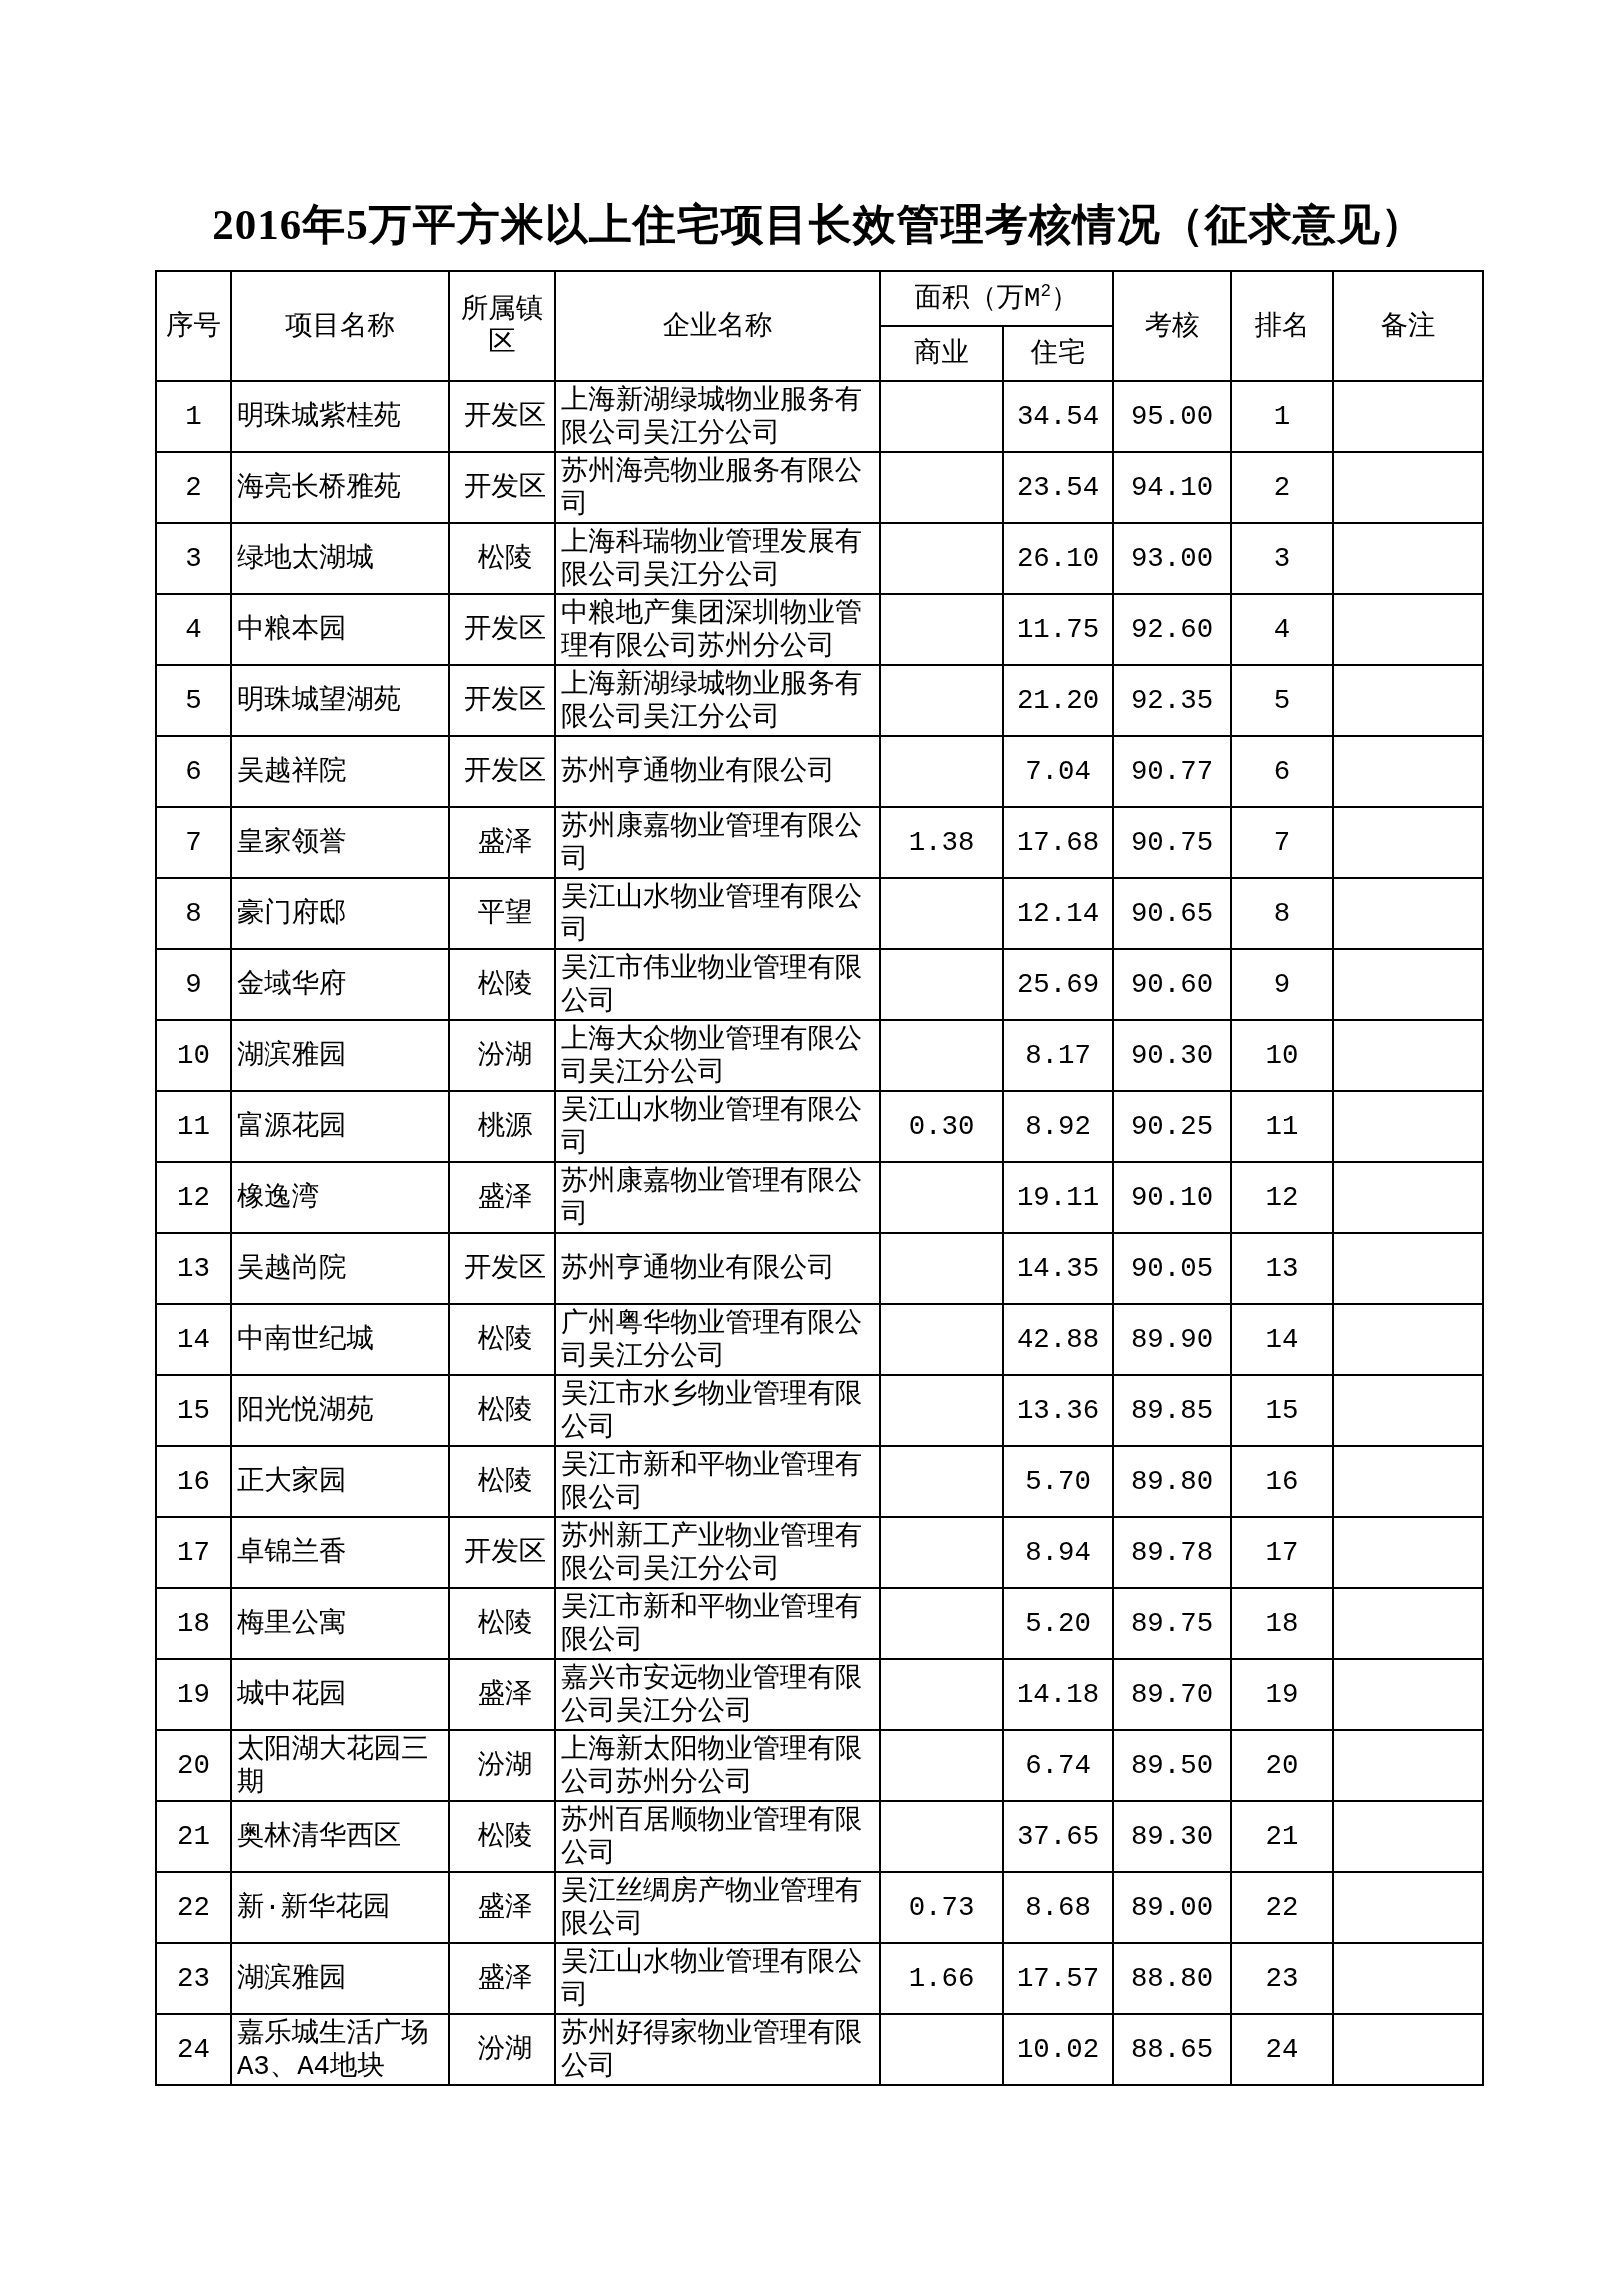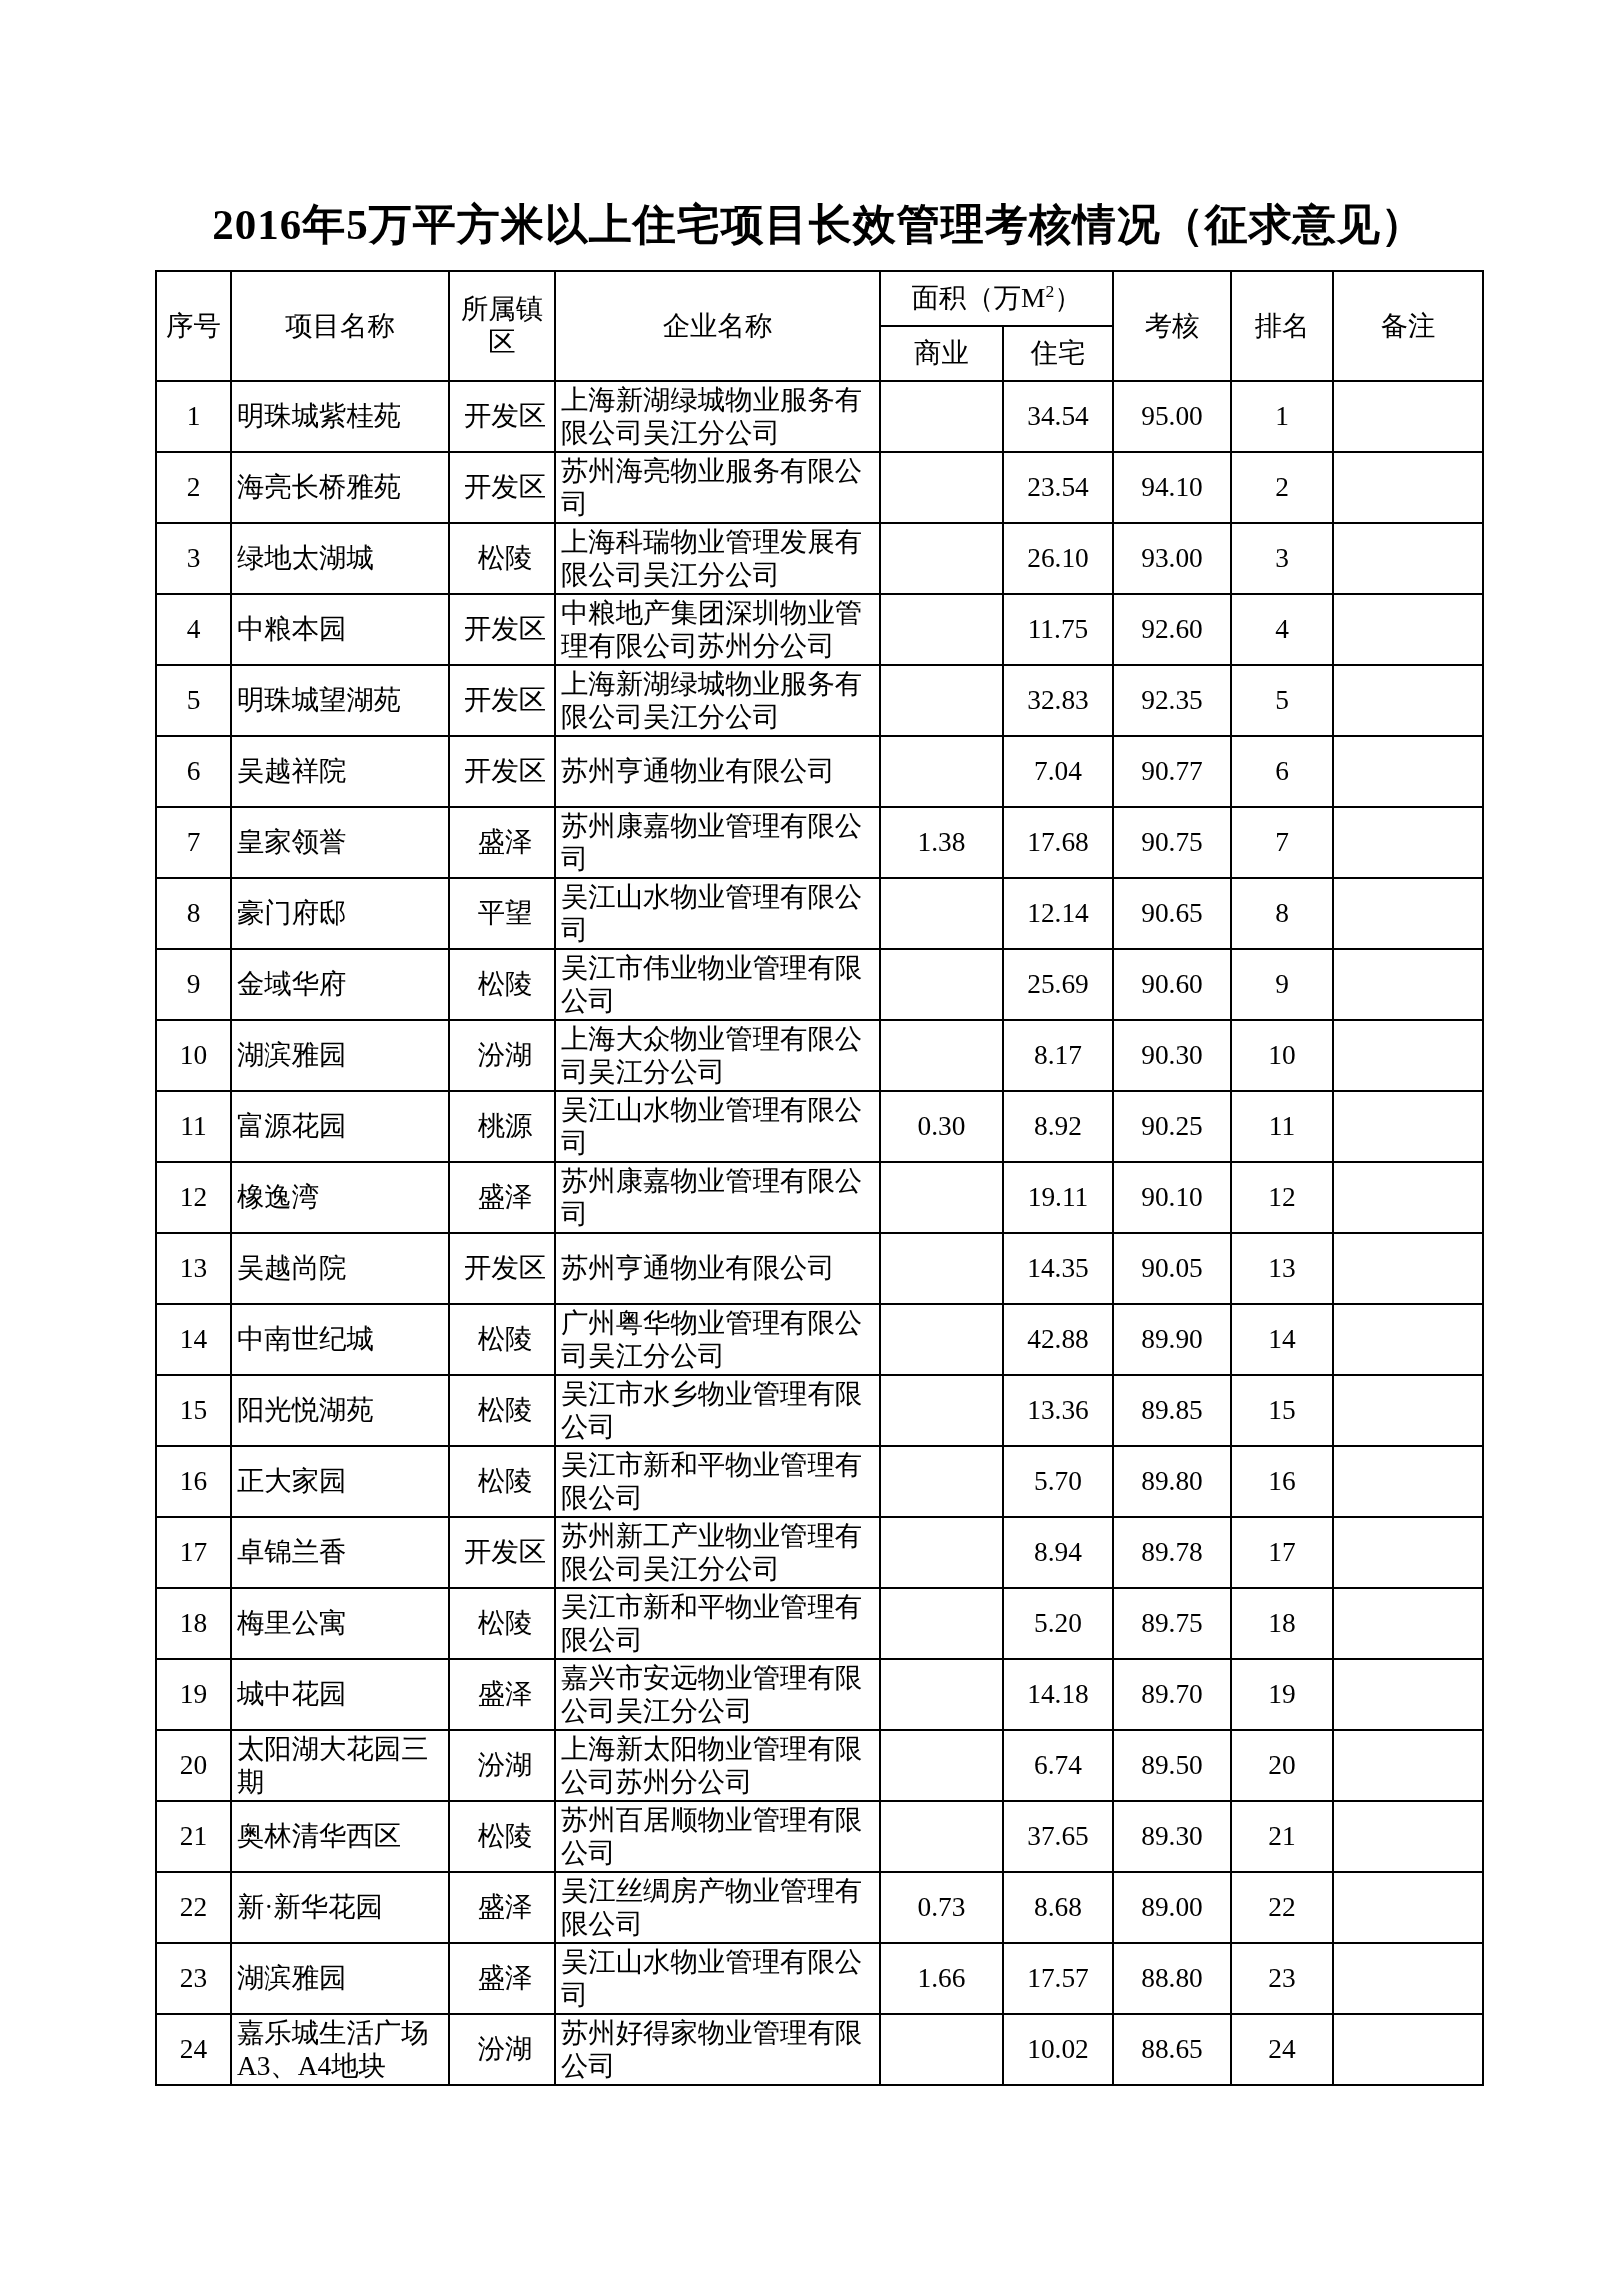--- a/index.html
+++ b/index.html
@@ -11,21 +11,21 @@
   .page{position:relative;width:1621px;height:2293px;background:#ffffff;overflow:hidden;}
   .doc-title{
     position:absolute;top:196px;left:155px;width:1327px;margin:0;
     text-align:center;font-size:43px;font-weight:700;letter-spacing:1px;
     white-space:nowrap;
   }
   table.assessment{
     position:absolute;top:270px;left:155px;width:1327px;
     border-collapse:collapse;table-layout:fixed;
     border:2.9px solid #000;
-    font-size:27.4px;line-height:33px;
+    font-size:27.4px;line-height:33px;font-family:Liberation Mono, monospace;
   }
   col.c1{width:75px}  col.c2{width:218px} col.c3{width:106px}
   col.c4{width:325px} col.c5{width:123px} col.c6{width:110px}
   col.c7{width:118px} col.c8{width:102px} col.c9{width:150px}
   th,td{
     border-left:2px solid #000;border-right:2px solid #000;
     border-top:2.9px solid #000;border-bottom:2.9px solid #000;
     padding:1px 4.9px;vertical-align:middle;
     overflow:hidden;
   }
@@ -117,21 +117,21 @@
     <td class="c-num">92.60</td>
     <td class="c-num">4</td>
     <td class="c-remark"></td>
   </tr>
         <tr>
     <td class="c-index">5</td>
     <td class="c-project">明珠城望湖苑</td>
     <td class="c-town">开发区</td>
     <td class="c-company">上海新湖绿城物业服务有限公司吴江分公司</td>
     <td class="c-num"></td>
-    <td class="c-num">32.83</td>
+    <td class="c-num">21.20</td>
     <td class="c-num">92.35</td>
     <td class="c-num">5</td>
     <td class="c-remark"></td>
   </tr>
         <tr>
     <td class="c-index">6</td>
     <td class="c-project">吴越祥院</td>
     <td class="c-town">开发区</td>
     <td class="c-company">苏州亨通物业有限公司</td>
     <td class="c-num"></td>

